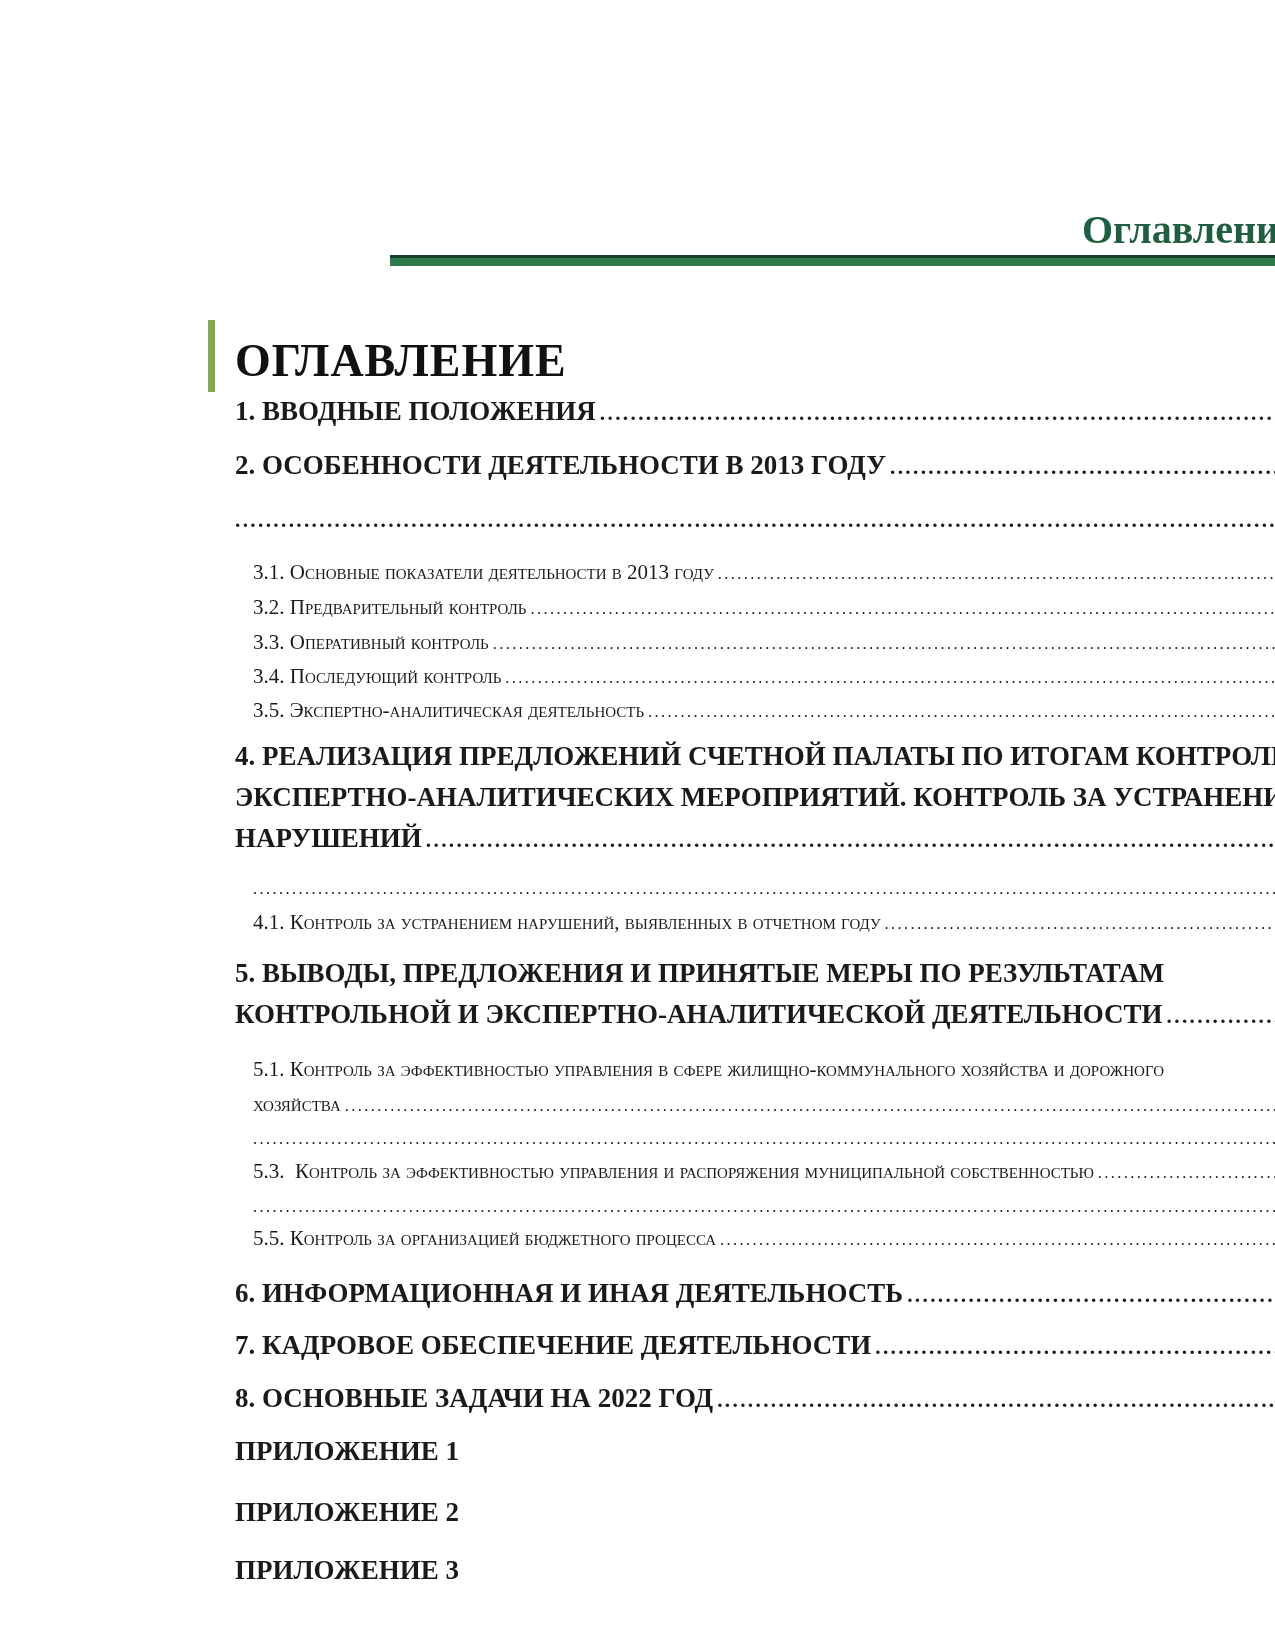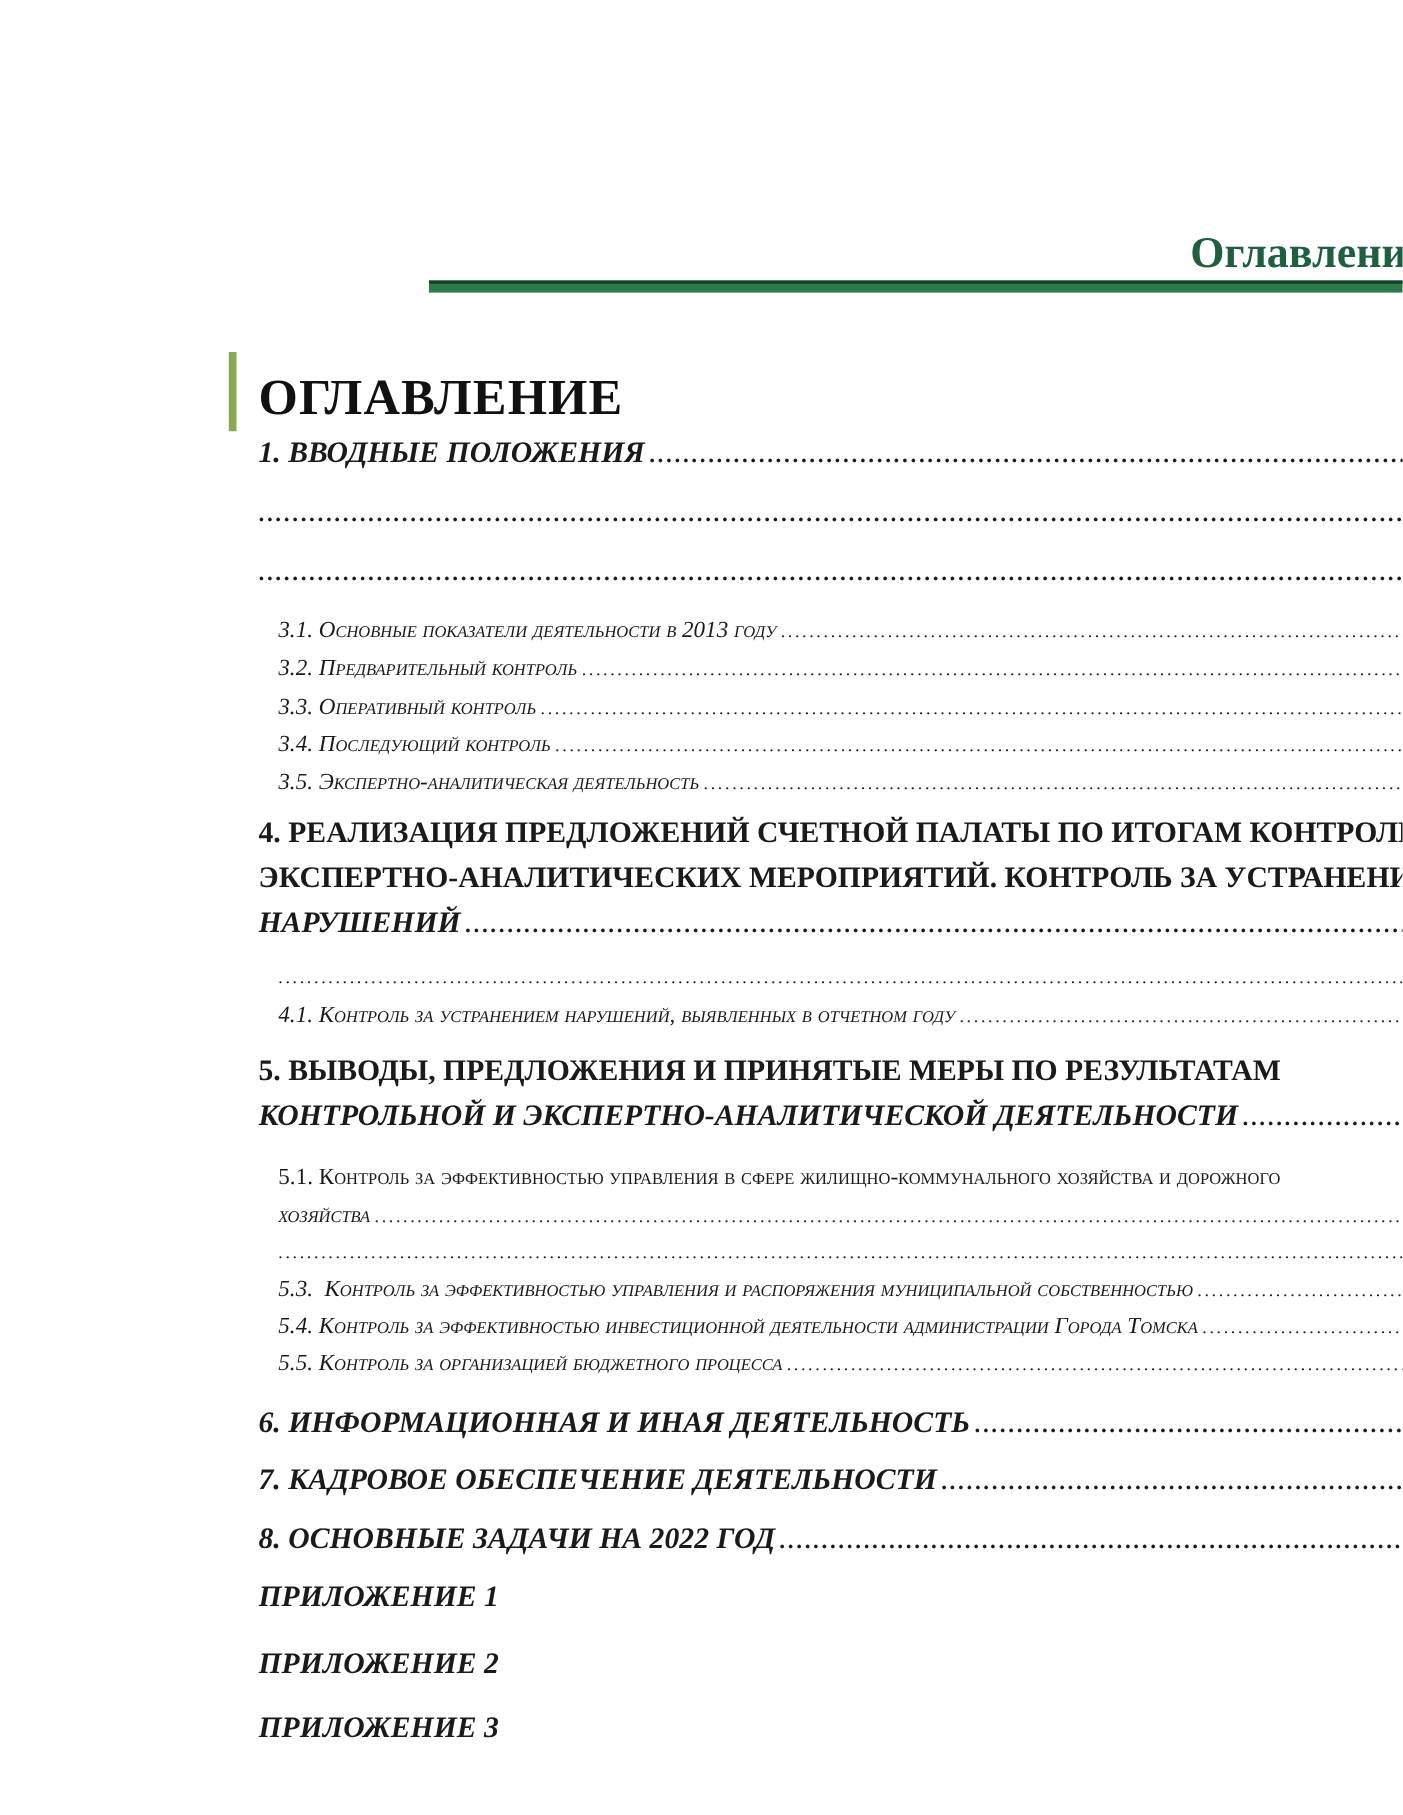--- a/index.html
+++ b/index.html
@@ -30,21 +30,21 @@
   .toc-heading{
     position:absolute;left:235px;top:334px;
     font-size:46px;font-weight:bold;letter-spacing:1px;color:#111;
     white-space:nowrap;
   }
   
   .entry{position:absolute;left:235px;width:1105px;}
   .entry.l1{font-size:27px;font-weight:bold;}
   .entry.l2{left:253px;width:1087px;font-size:21px;font-variant:small-caps;font-weight:normal;}
   .row{display:flex;align-items:baseline;white-space:nowrap;overflow:hidden;}
-  .t{flex:0 0 auto;padding-right:4px;white-space:pre;font-style:italic;}
+  .t{flex:0 0 auto;padding-right:4px;white-space:pre;}
   .line{white-space:nowrap;}
   .ml1{line-height:41px;}
   .ml2{line-height:35px;}
   .dots{flex:1 1 auto;overflow:hidden;white-space:nowrap;font-variant:normal;}
   .dots::after{
     font-size:0.78em;letter-spacing:2.4px;
     content:"......................................................................................................................................................................................................................................................................................................";
   }
 </style>
 </head>
@@ -60,20 +60,21 @@
 
   <div class="entry l1" style="top:396px">
     <span class="row">
         <span class="t">1. ВВОДНЫЕ ПОЛОЖЕНИЯ</span>
         <span class="dots"></span>
       </span>
   </div>
 
   <div class="entry l1" style="top:450px">
     <span class="row">
+        <span class="t">2. ОСОБЕННОСТИ ДЕЯТЕЛЬНОСТИ В 2013 ГОДУ</span>
         <span class="dots"></span>
       </span>
   </div>
 
   <div class="entry l1" style="top:503px">
     <span class="row">
         <span class="dots"></span>
       </span>
   </div>
 
@@ -158,21 +159,20 @@
 
   <div class="entry l2" style="top:1159px">
     <span class="row">
         <span class="t">5.3.  Контроль за эффективностью управления и распоряжения муниципальной собственностью</span>
         <span class="dots"></span>
       </span>
   </div>
 
   <div class="entry l2" style="top:1193px">
     <span class="row">
-        <span class="t">5.4. Контроль за эффективностью инвестиционной деятельности администрации Города Томска</span>
         <span class="dots"></span>
       </span>
   </div>
 
   <div class="entry l2" style="top:1226px">
     <span class="row">
         <span class="t">5.5. Контроль за организацией бюджетного процесса</span>
         <span class="dots"></span>
       </span>
   </div>

